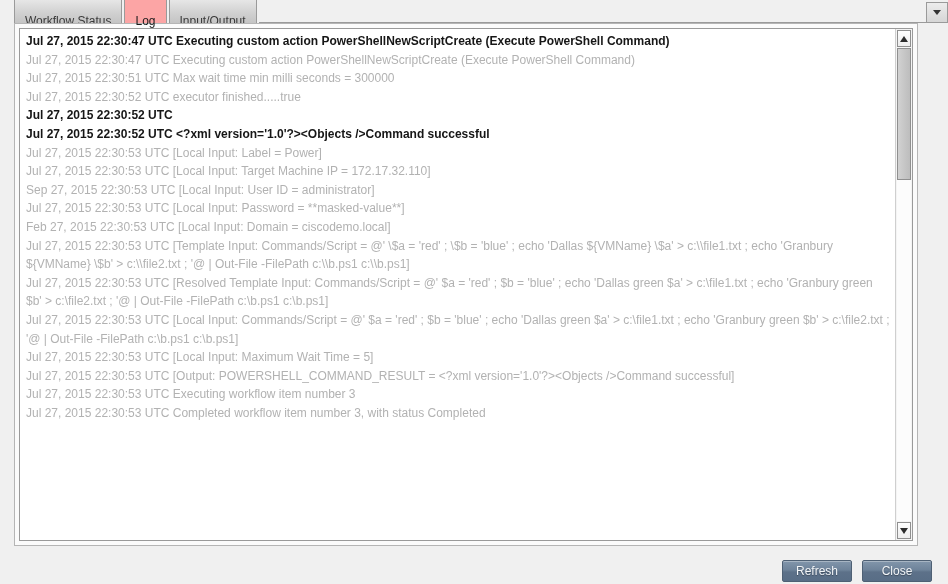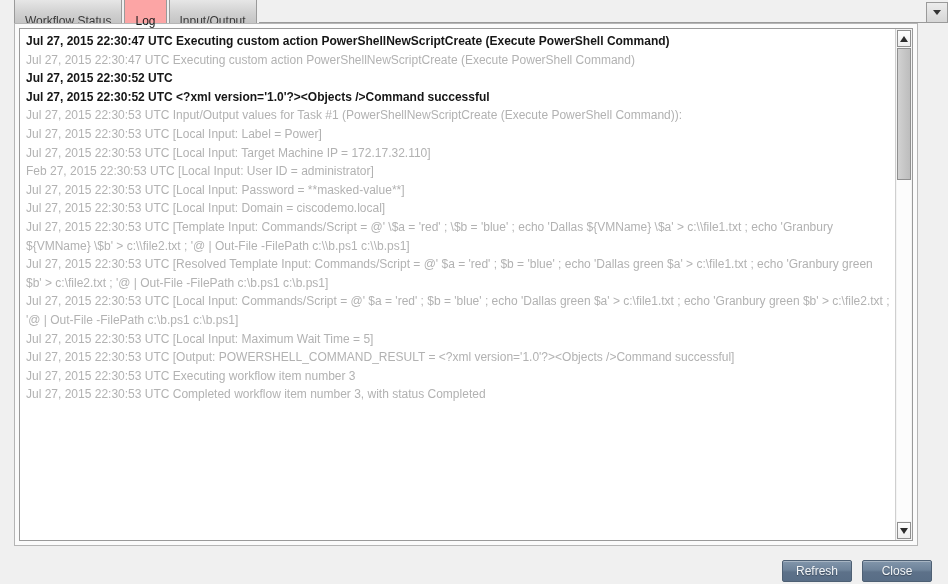--- a/index.html
+++ b/index.html
@@ -234,28 +234,29 @@
     <div class="tab-menu-btn">
       <span class="tri-down"></span>
     </div>
   </div>
 
   <div class="panel">
     <div class="log-wrap">
       <div class="log-body" id="log-body">
           <div class="log-line emph">Jul 27, 2015 22:30:47 UTC Executing custom action PowerShellNewScriptCreate (Execute PowerShell Command)</div>
           <div class="log-line">Jul 27, 2015 22:30:47 UTC Executing custom action PowerShellNewScriptCreate (Execute PowerShell Command)</div>
+          <div class="log-line">Jul 27, 2015 22:30:51 UTC Max wait time min milli seconds = 300000</div>
+          <div class="log-line">Jul 27, 2015 22:30:52 UTC executor finished.....true</div>
           <div class="log-line emph">Jul 27, 2015 22:30:52 UTC</div>
           <div class="log-line emph">Jul 27, 2015 22:30:52 UTC &lt;?xml version='1.0'?&gt;&lt;Objects /&gt;Command successful</div>
-          <div class="log-line">Jul 27, 2015 22:30:53 UTC Input/Output values for Task #1 (PowerShellNewScriptCreate (Execute PowerShell Command)):</div>
           <div class="log-line">Jul 27, 2015 22:30:53 UTC [Local Input: Label = Power]</div>
           <div class="log-line">Jul 27, 2015 22:30:53 UTC [Local Input: Target Machine IP = 172.17.32.110]</div>
-          <div class="log-line">Feb 27, 2015 22:30:53 UTC [Local Input: User ID = administrator]</div>
+          <div class="log-line">Sep 27, 2015 22:30:53 UTC [Local Input: User ID = administrator]</div>
           <div class="log-line">Jul 27, 2015 22:30:53 UTC [Local Input: Password = **masked-value**]</div>
-          <div class="log-line">Jul 27, 2015 22:30:53 UTC [Local Input: Domain = ciscodemo.local]</div>
+          <div class="log-line">Feb 27, 2015 22:30:53 UTC [Local Input: Domain = ciscodemo.local]</div>
           <div class="log-line">Jul 27, 2015 22:30:53 UTC [Template Input: Commands/Script = @' \$a = 'red' ; \$b = 'blue' ; echo 'Dallas ${VMName} \$a' &gt; c:\\file1.txt ; echo 'Granbury ${VMName} \$b' &gt; c:\\file2.txt ; '@ | Out-File -FilePath c:\\b.ps1 c:\\b.ps1]</div>
           <div class="log-line">Jul 27, 2015 22:30:53 UTC [Resolved Template Input: Commands/Script = @' $a = 'red' ; $b = 'blue' ; echo 'Dallas green $a' &gt; c:\file1.txt ; echo 'Granbury green $b' &gt; c:\file2.txt ; '@ | Out-File -FilePath c:\b.ps1 c:\b.ps1]</div>
           <div class="log-line">Jul 27, 2015 22:30:53 UTC [Local Input: Commands/Script = @' $a = 'red' ; $b = 'blue' ; echo 'Dallas green $a' &gt; c:\file1.txt ; echo 'Granbury green $b' &gt; c:\file2.txt ; '@ | Out-File -FilePath c:\b.ps1 c:\b.ps1]</div>
           <div class="log-line">Jul 27, 2015 22:30:53 UTC [Local Input: Maximum Wait Time = 5]</div>
           <div class="log-line">Jul 27, 2015 22:30:53 UTC [Output: POWERSHELL_COMMAND_RESULT = &lt;?xml version='1.0'?&gt;&lt;Objects /&gt;Command successful]</div>
           <div class="log-line">Jul 27, 2015 22:30:53 UTC Executing workflow item number 3</div>
           <div class="log-line">Jul 27, 2015 22:30:53 UTC Completed workflow item number 3, with status Completed</div>
         </div>
       <div class="vscroll">
         <div class="sb-btn">

